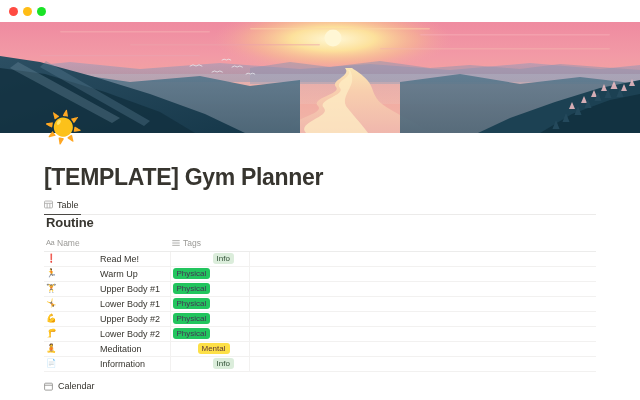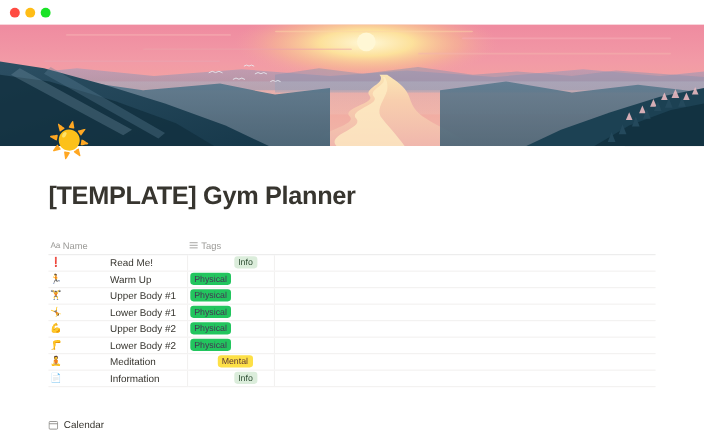--- a/index.html
+++ b/index.html
@@ -326,22 +326,36 @@
       </g>
     </svg>
   </div>
 
   <div id="page-icon">☀️</div>
 
   <div id="content">
 
     <div id="page-title">[TEMPLATE] Gym Planner</div>
 
+    <div id="view-tabs">
+      <div class="view-tab active">
+        <span class="tab-ico">
+          <svg viewBox="0 0 12 12" xmlns="http://www.w3.org/2000/svg">
+            <rect x="0.7" y="1.4" width="10.6" height="9.2" rx="1.2" fill="none" stroke="#8c8b88" stroke-width="1.1"></rect>
+            <line x1="0.7" y1="4.4" x2="11.3" y2="4.4" stroke="#8c8b88" stroke-width="1.1"></line>
+            <line x1="4.2" y1="4.4" x2="4.2" y2="10.6" stroke="#8c8b88" stroke-width="1.1"></line>
+            <line x1="7.8" y1="4.4" x2="7.8" y2="10.6" stroke="#8c8b88" stroke-width="1.1"></line>
+          </svg>
+        </span>
+        <span>Table</span>
+      </div>
+    </div>
 
     <div id="db-routine">
+      <div id="db-title">Routine</div>
 
       <table class="db-table">
         <colgroup>
           <col class="c-name">
             <col class="c-tags">
             <col class="c-blank">
         </colgroup>
         <thead>
           <tr>
             <th>

